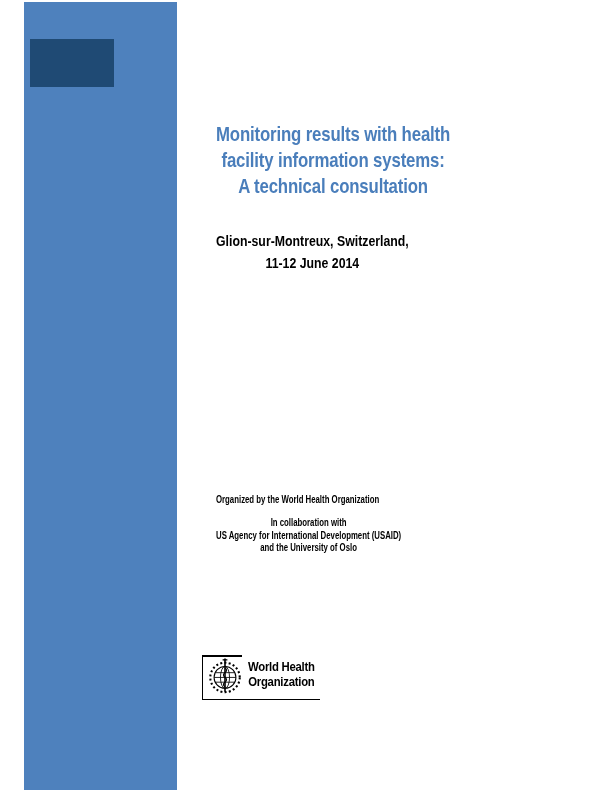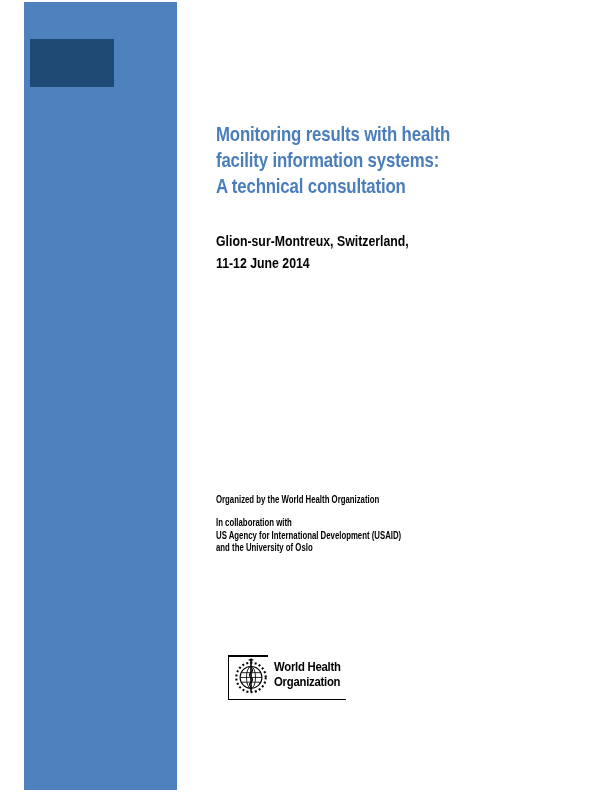--- a/index.html
+++ b/index.html
@@ -2,21 +2,21 @@
 <html><head>
 <meta charset="utf-8">
 <style>
   html, body { margin: 0; padding: 0; }
   body {
     width: 612px; height: 792px;
     background: #ffffff;
     font-family: "Liberation Sans", sans-serif;
     overflow: hidden;
   }
-  .page { position: relative; width: 612px; height: 678px; background: #ffffff; }
+  .page { position: relative; width: 612px; height: 678px; background: #ffffff; text-align: center; }
 
   .band   { position: absolute; left: 24px; top: 2px; width: 153px; height: 788px; }
   .accent { position: absolute; left: 30px; top: 39px; width: 84px; height: 48px; }
 
   .title {
     position: absolute; left: 216px; top: 121px; margin: 0;
     font-size: 21px; line-height: 26px; font-weight: bold;
     letter-spacing: -0.2px;
     transform: scaleX(0.80); transform-origin: 0 0;
     white-space: nowrap;
@@ -35,21 +35,21 @@
   }
   .collab {
     position: absolute; left: 216px; top: 517px;
     font-size: 10px; line-height: 12.5px; font-weight: bold; color: #000;
     transform: scaleX(0.78); transform-origin: 0 0;
     white-space: nowrap;
   }
   .line { display: block; }
 
   .logo {
-    position: absolute; left: 228px; top: 655px; width: 117px; height: 44px;
+    position: absolute; left: 202px; top: 655px; width: 117px; height: 44px;
     border-left: 1.5px solid #000; border-bottom: 1.5px solid #000;
   }
   .logo-frame-top {
     position: absolute; left: 0; top: 0; width: 39px; height: 1.5px; background: #000;
   }
   .emblem { position: absolute; left: 3px; top: 2px; }
   .logo-text {
     position: absolute; left: 45px; top: 5px;
     font-size: 13.5px; line-height: 14.5px; font-weight: bold; color: #000;
     letter-spacing: -0.3px;

